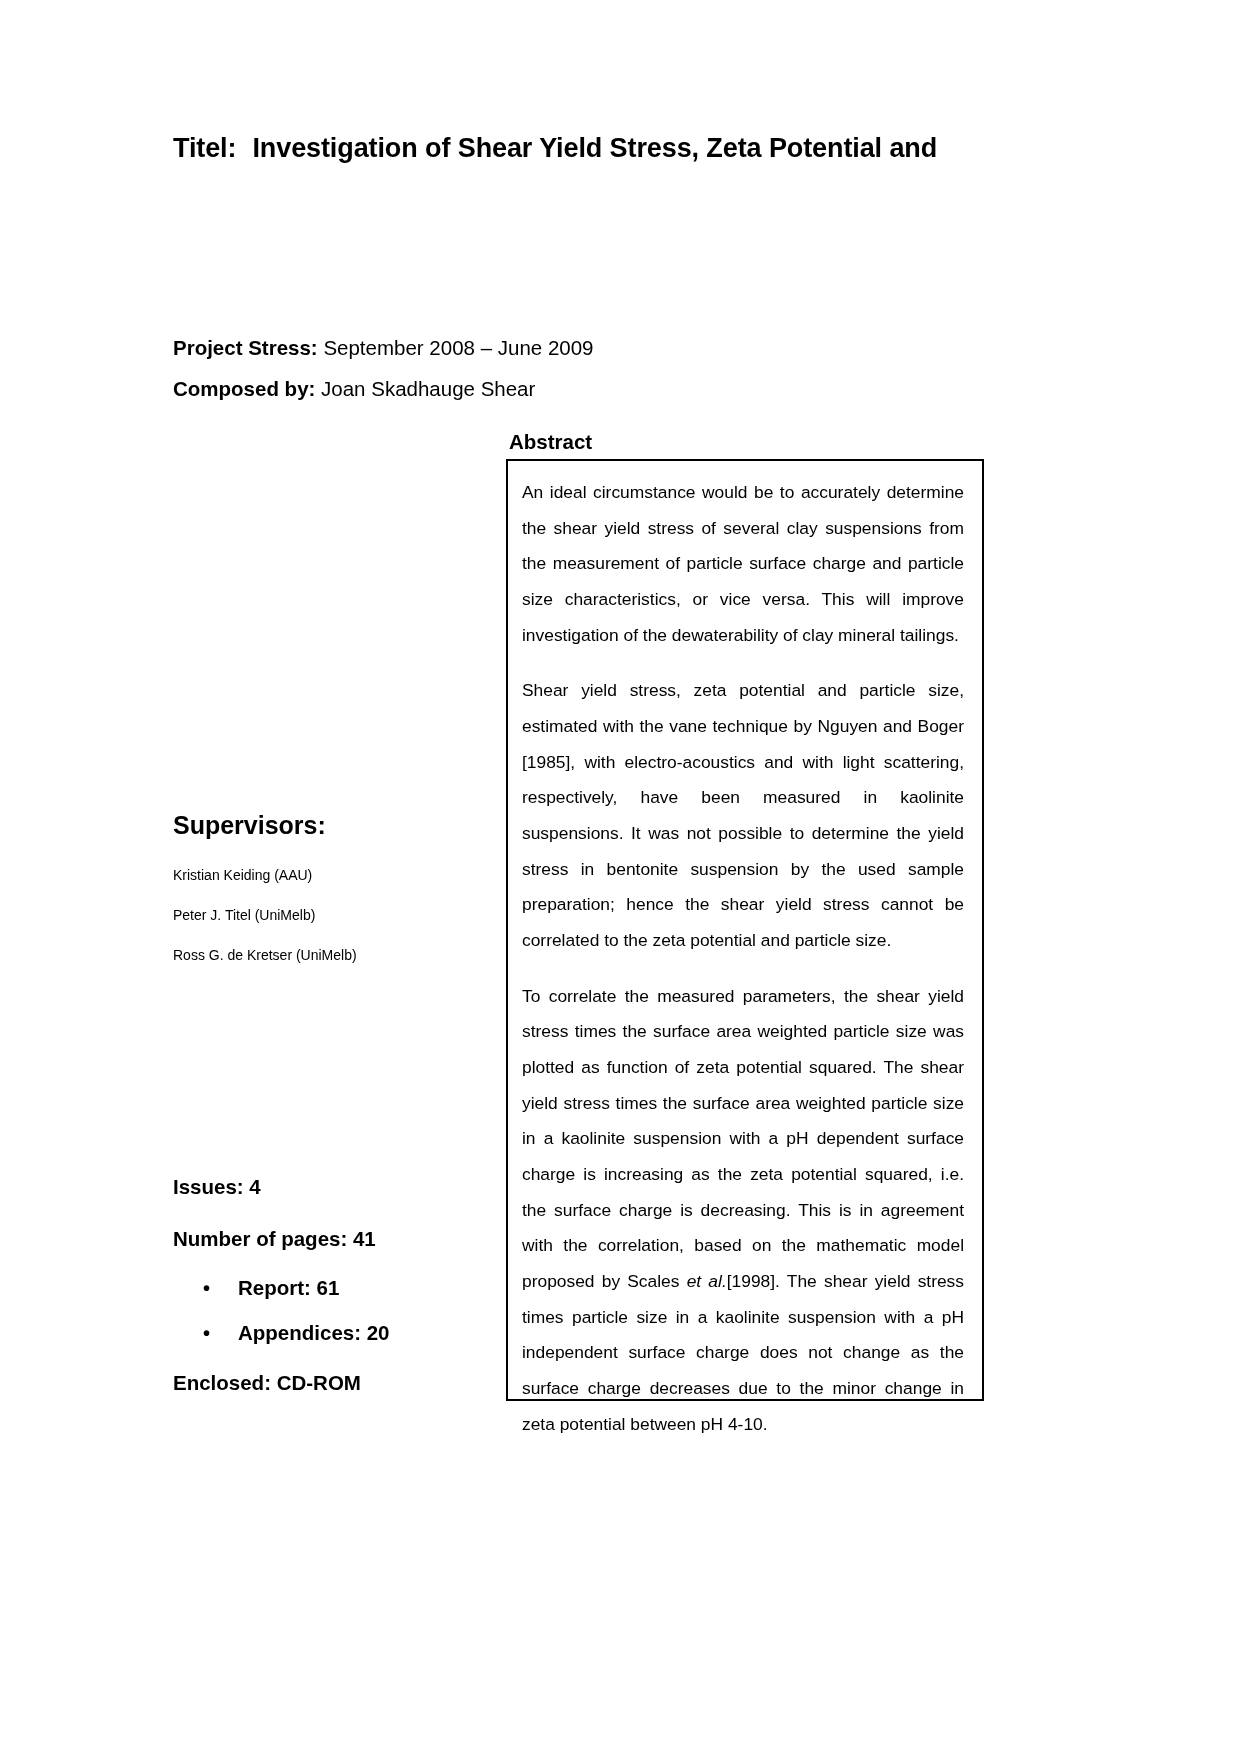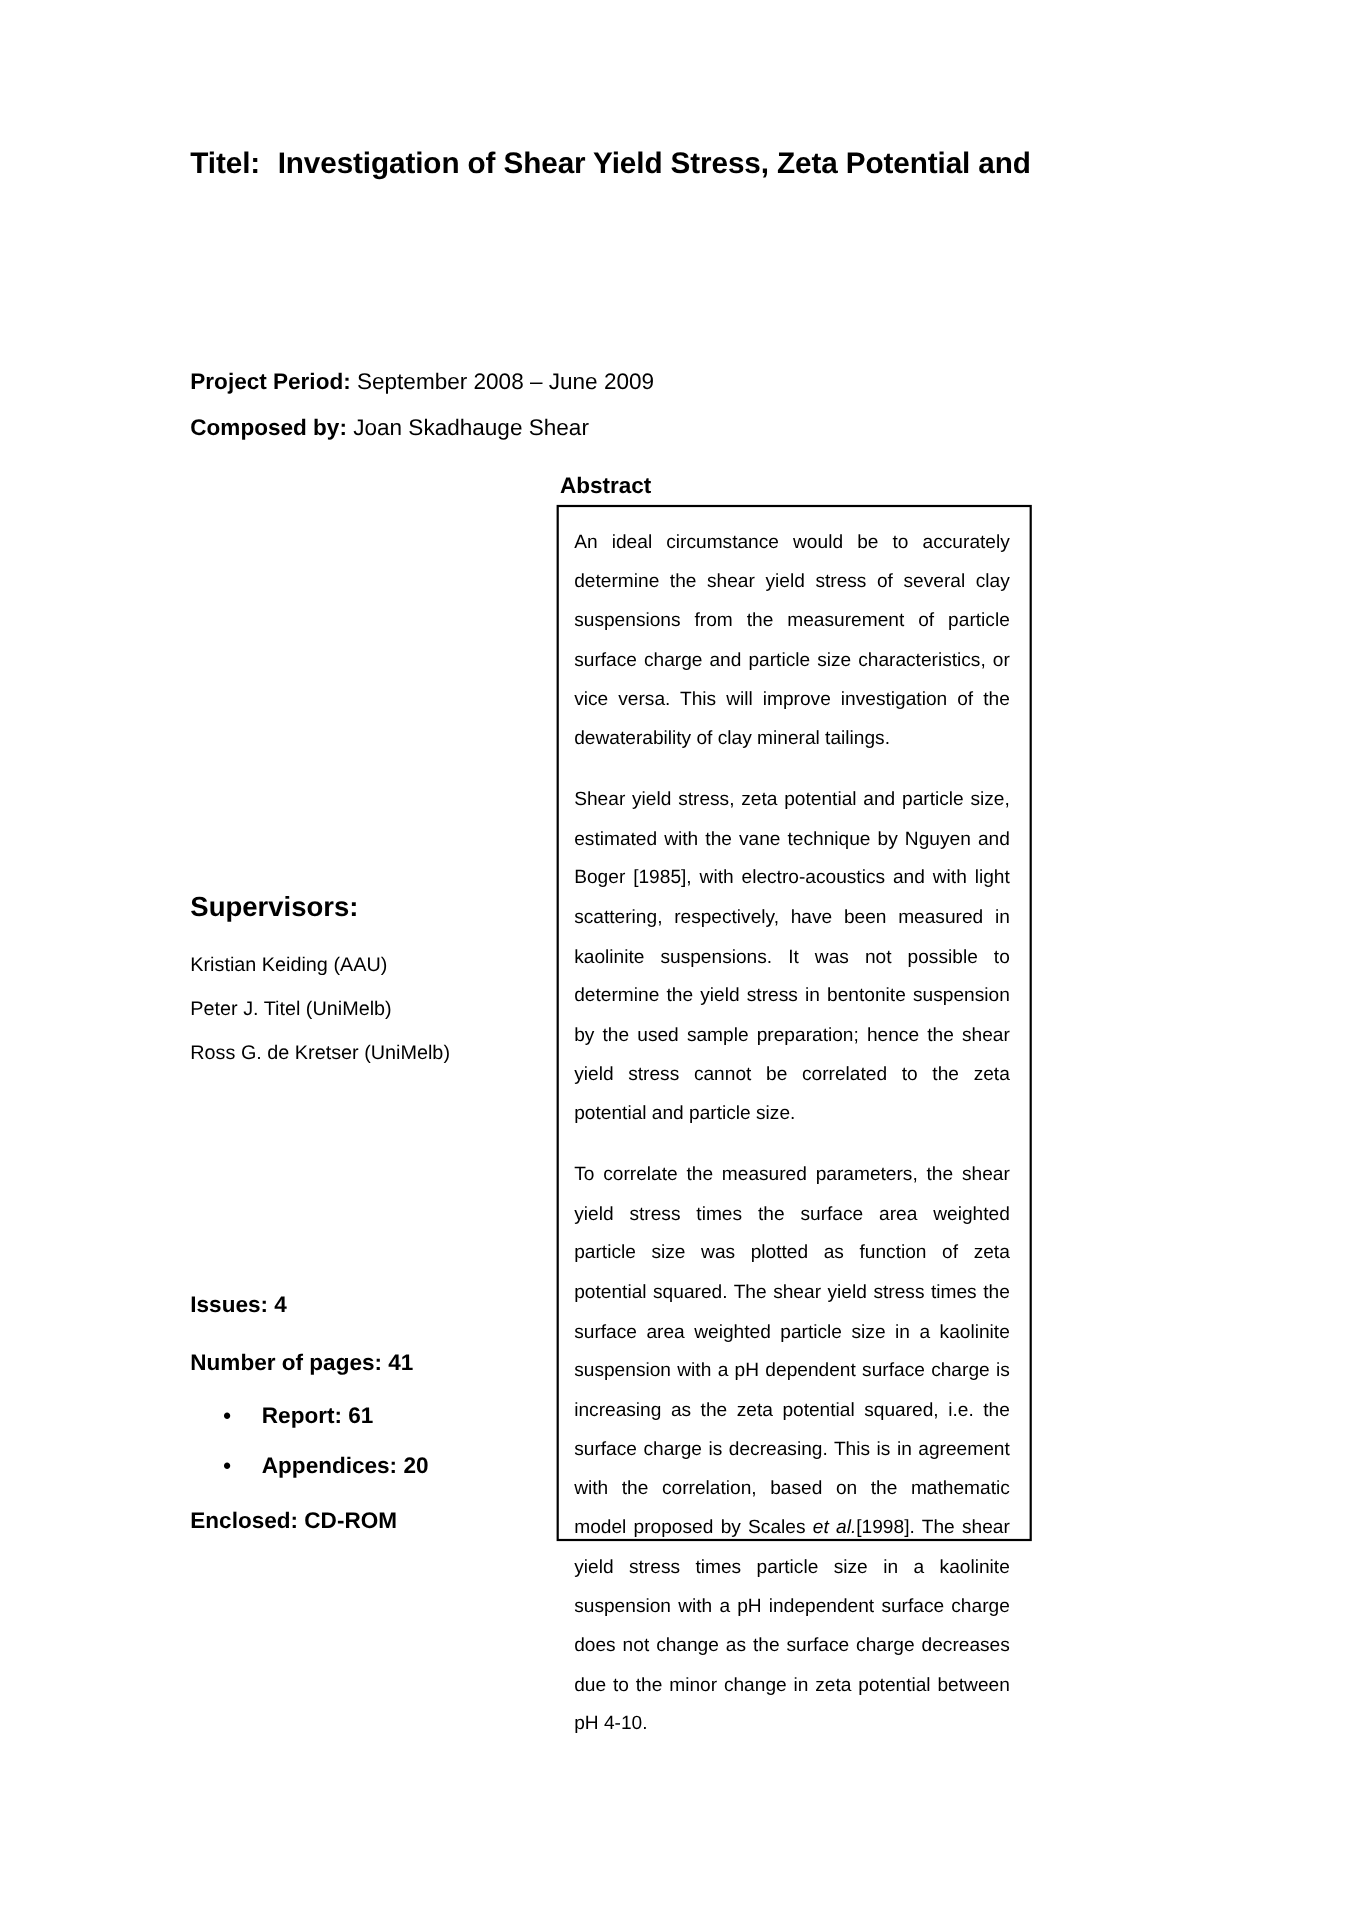--- a/index.html
+++ b/index.html
@@ -66,21 +66,21 @@
   .supervisors-head {
     position: absolute;
     left: 173px;
     top: 811px;
     font-size: 25px;
     font-weight: bold;
   }
   .supervisor {
     position: absolute;
     left: 173px;
-    font-size: 18px;
+    font-size: 14px;
     white-space: nowrap;
   }
   .sup-0 { top: 867px; }
   .sup-1 { top: 907px; }
   .sup-2 { top: 947px; }
 
   .issues {
     position: absolute;
     left: 173px;
     top: 1175px;
@@ -132,21 +132,21 @@
     position: absolute;
     left: 509px;
     top: 430px;
     font-size: 20.5px;
     font-weight: bold;
   }
   .abstract-box {
     position: absolute;
     left: 506px;
     top: 459px;
-    width: 432px;
+    width: 478px;
     height: 942px;
     border: 2px solid #000000;
     box-sizing: border-box;
     padding: 14px 18px 10px 14px;
   }
   .abstract-box p {
     margin: 0 0 20px 0;
     font-size: 17.4px;
     line-height: 2.05;
     text-align: justify;
@@ -164,21 +164,21 @@
   <div class="title-block">
     <div class="title-row">
       <span class="title-label">Titel:</span>
       <span class="title-text">
         <span>Investigation of Shear Yield Stress, Zeta Potential and</span><br>
       </span>
     </div>
   </div>
 
   <div class="meta-line meta-period">
-    <b>Project Period:</b><span> September 2008 – June 2009</span>
+    <b>Project Stress:</b><span> September 2008 – June 2009</span>
   </div>
 
   <div class="meta-line meta-composed">
     <b>Composed by:</b><span> Joan Skadhauge Shear</span>
   </div>
 
   <div class="supervisors-head">Supervisors:</div>
   <div class="supervisor sup-0">Kristian Keiding (AAU)</div>
   <div class="supervisor sup-1">Peter J. Titel (UniMelb)</div>
   <div class="supervisor sup-2">Ross G. de Kretser (UniMelb)</div>

